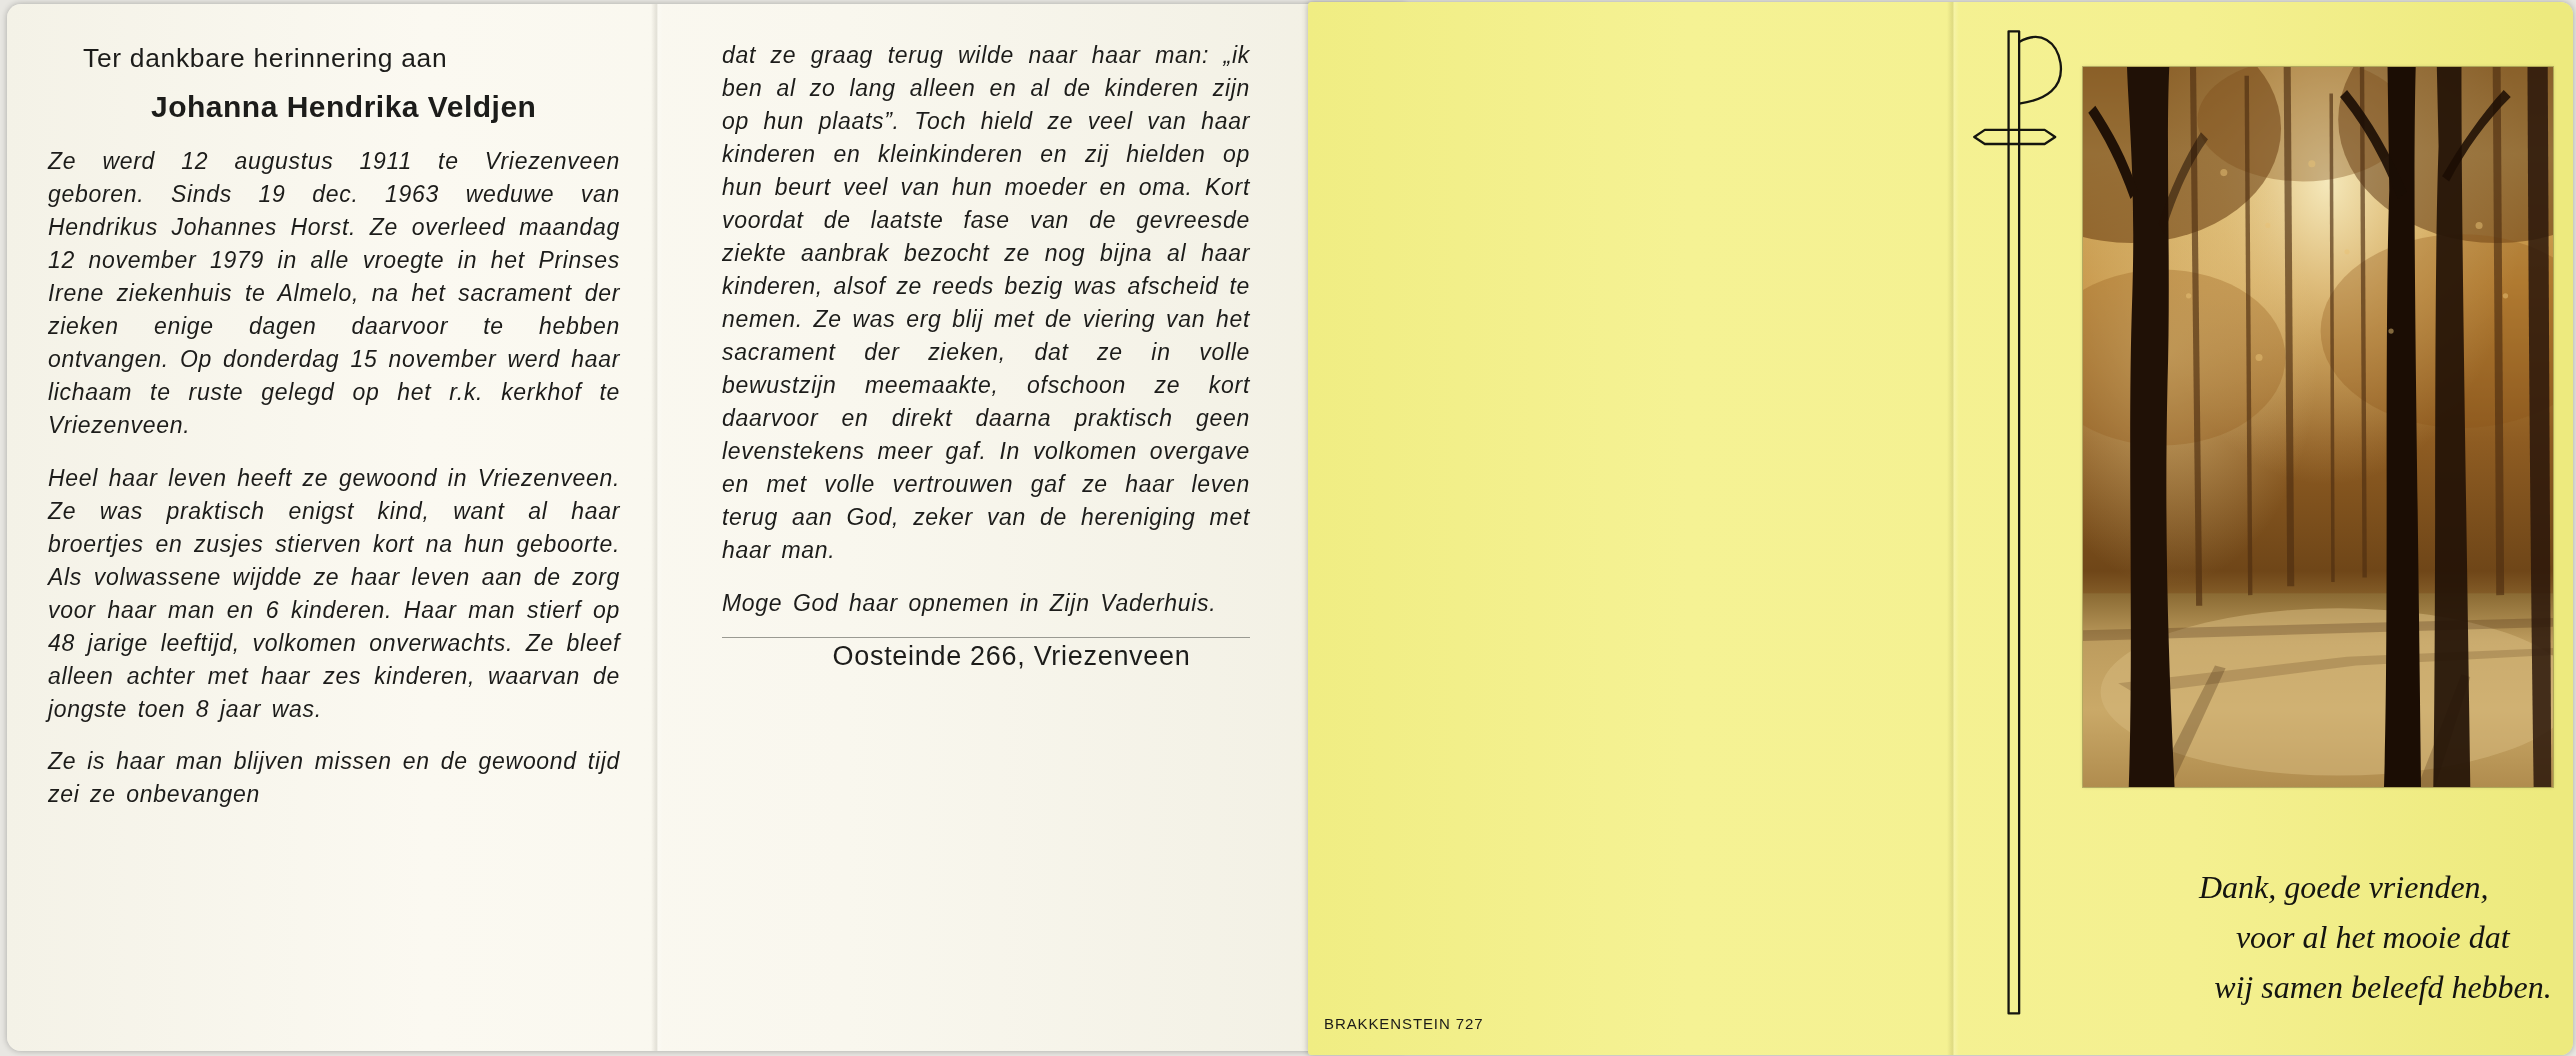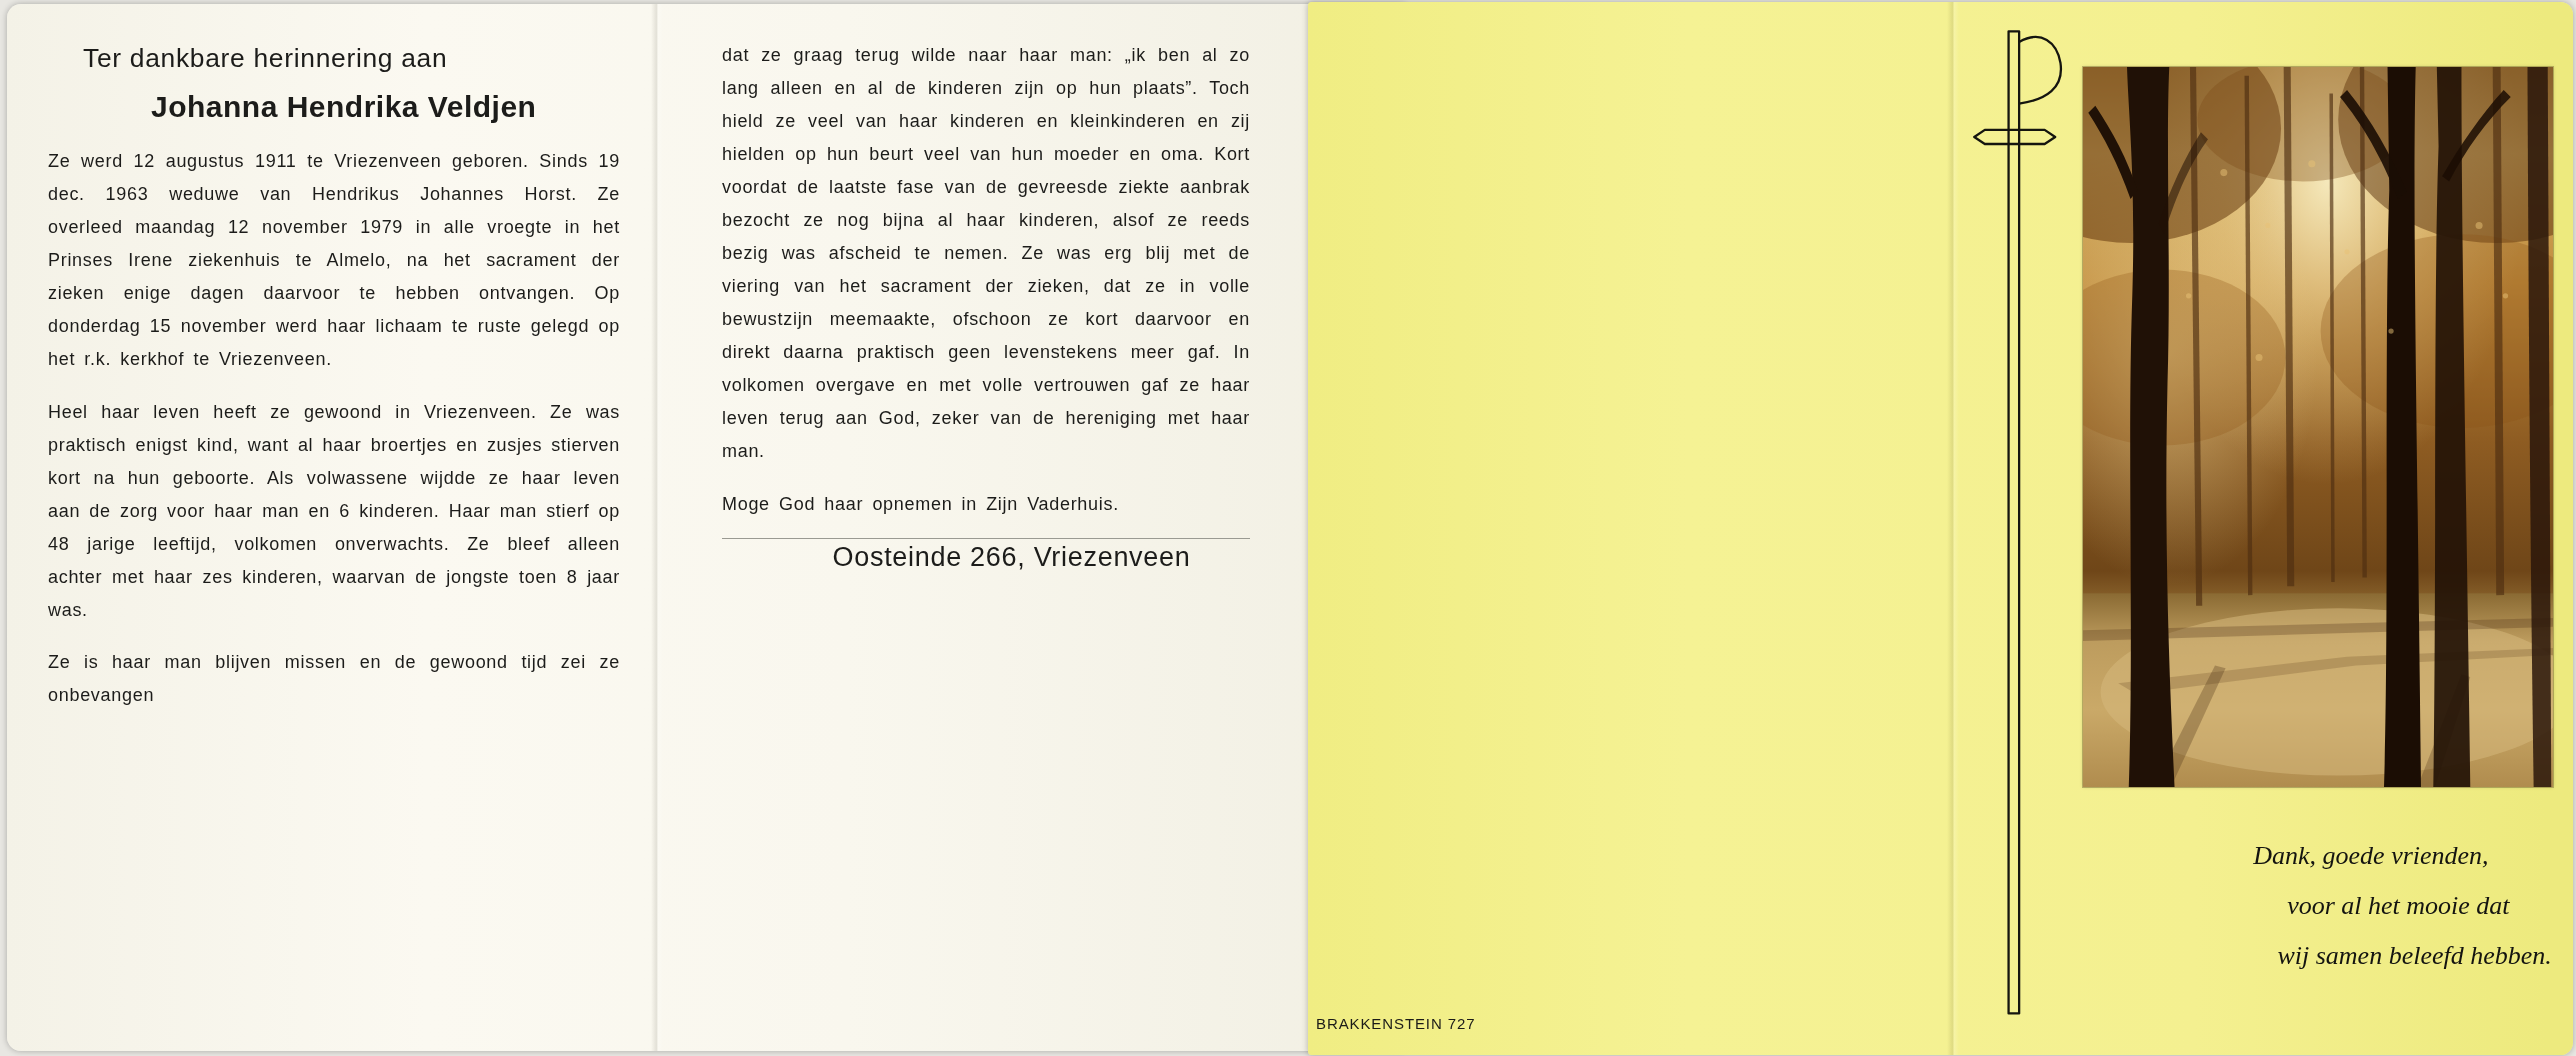--- a/index.html
+++ b/index.html
@@ -24,63 +24,63 @@
   .middle-page{left:715px;top:35px;width:528px;}
   .fold{position:absolute;top:0;bottom:0;width:12.3px;pointer-events:none;}
   .fold-white{
     left:644px;
     background:linear-gradient(90deg,rgba(0,0,0,0) 0%,rgba(60,55,40,.12) 45%,rgba(255,255,255,.25) 60%,rgba(0,0,0,0) 100%);
   }
 
   .intro{font-size:26.4px;margin:0 0 0 35px;letter-spacing:0.7px;}
   .name{font-size:30px;font-weight:bold;margin:16px 0 21px 19.4px;letter-spacing:0.5px;text-align:center;}
   .body{
-    font-size:18px;line-height:33px;margin:0 0 19.4px;
-    text-align:justify;letter-spacing:0.7px;word-spacing:3.5px;
+    font-size:23px;line-height:33px;margin:0 0 19.4px;
+    text-align:justify;letter-spacing:0.7px;word-spacing:3.5px;font-style:italic;
   }
   .prayer{margin-top:12.3px;margin-bottom:0;}
   .divider{
     border:none;border-top:1.8px solid #9a9a92;
     margin:17.6px 0 0;width:100%;
   }
   .thanks{margin-top:16px;margin-bottom:0;}
   .signature{font-size:27px;line-height:33px;margin:8.8px 0 0;text-align:right;padding-right:5.3px;letter-spacing:0.7px;}
   .address{font-size:27px;line-height:33px;margin:1.8px 0 0;padding-left:51px;letter-spacing:0.7px;text-align:center;}
 
   
   .yellow-card{
     position:absolute;left:1308px;top:1.8px;width:1265px;height:1053px;
     background:linear-gradient(90deg,#f0ed83 0%,#f5f294 30%,#f4f090 70%,#edea7e 98%);
     border-radius:3.5px 12.3px 12.3px 3.5px;
     box-shadow:0 0 6.2px rgba(0,0,0,.28);
   }
   .blank-page{left:0;top:0;width:642px;height:100%;}
   .imprint{
-    position:absolute;left:8px;bottom:23px;
+    position:absolute;left:16px;bottom:23px;
     font-size:15px;letter-spacing:0.9px;color:#1b1b18;
   }
   .fold-yellow{
     left:639px;
     background:linear-gradient(90deg,rgba(0,0,0,0) 0%,rgba(90,85,30,.14) 45%,rgba(255,255,255,.18) 62%,rgba(0,0,0,0) 100%);
   }
   .photo-page{left:650px;top:0;right:0;bottom:0;}
 
   .chirho{position:absolute;left:8.8px;top:10.6px;width:99px;height:1012px;}
 
   .photo{
     position:absolute;left:125px;top:65px;width:470px;height:720px;
     outline:0.9px solid rgba(120,105,55,.45);
     box-shadow:0 0 3.5px rgba(80,70,20,.25);
   }
   .photo svg{display:block;width:100%;height:100%;}
 
   .quote{
-    position:absolute;left:123px;right:19.4px;top:829px;
+    position:absolute;left:123px;right:19.4px;top:860px;
     font-family:"Liberation Serif","DejaVu Serif",serif;
-    font-style:italic;font-size:26px;line-height:50px;color:#141410;
+    font-style:italic;font-size:32px;line-height:50px;color:#141410;
     text-align:right;
   }
   .quote span{display:block;}
   .quote .l1{padding-right:65px;}
   .quote .l2{padding-right:44px;}
   .quote .l3{padding-right:1.8px;}
 </style>
 </head>
 <body>
 

